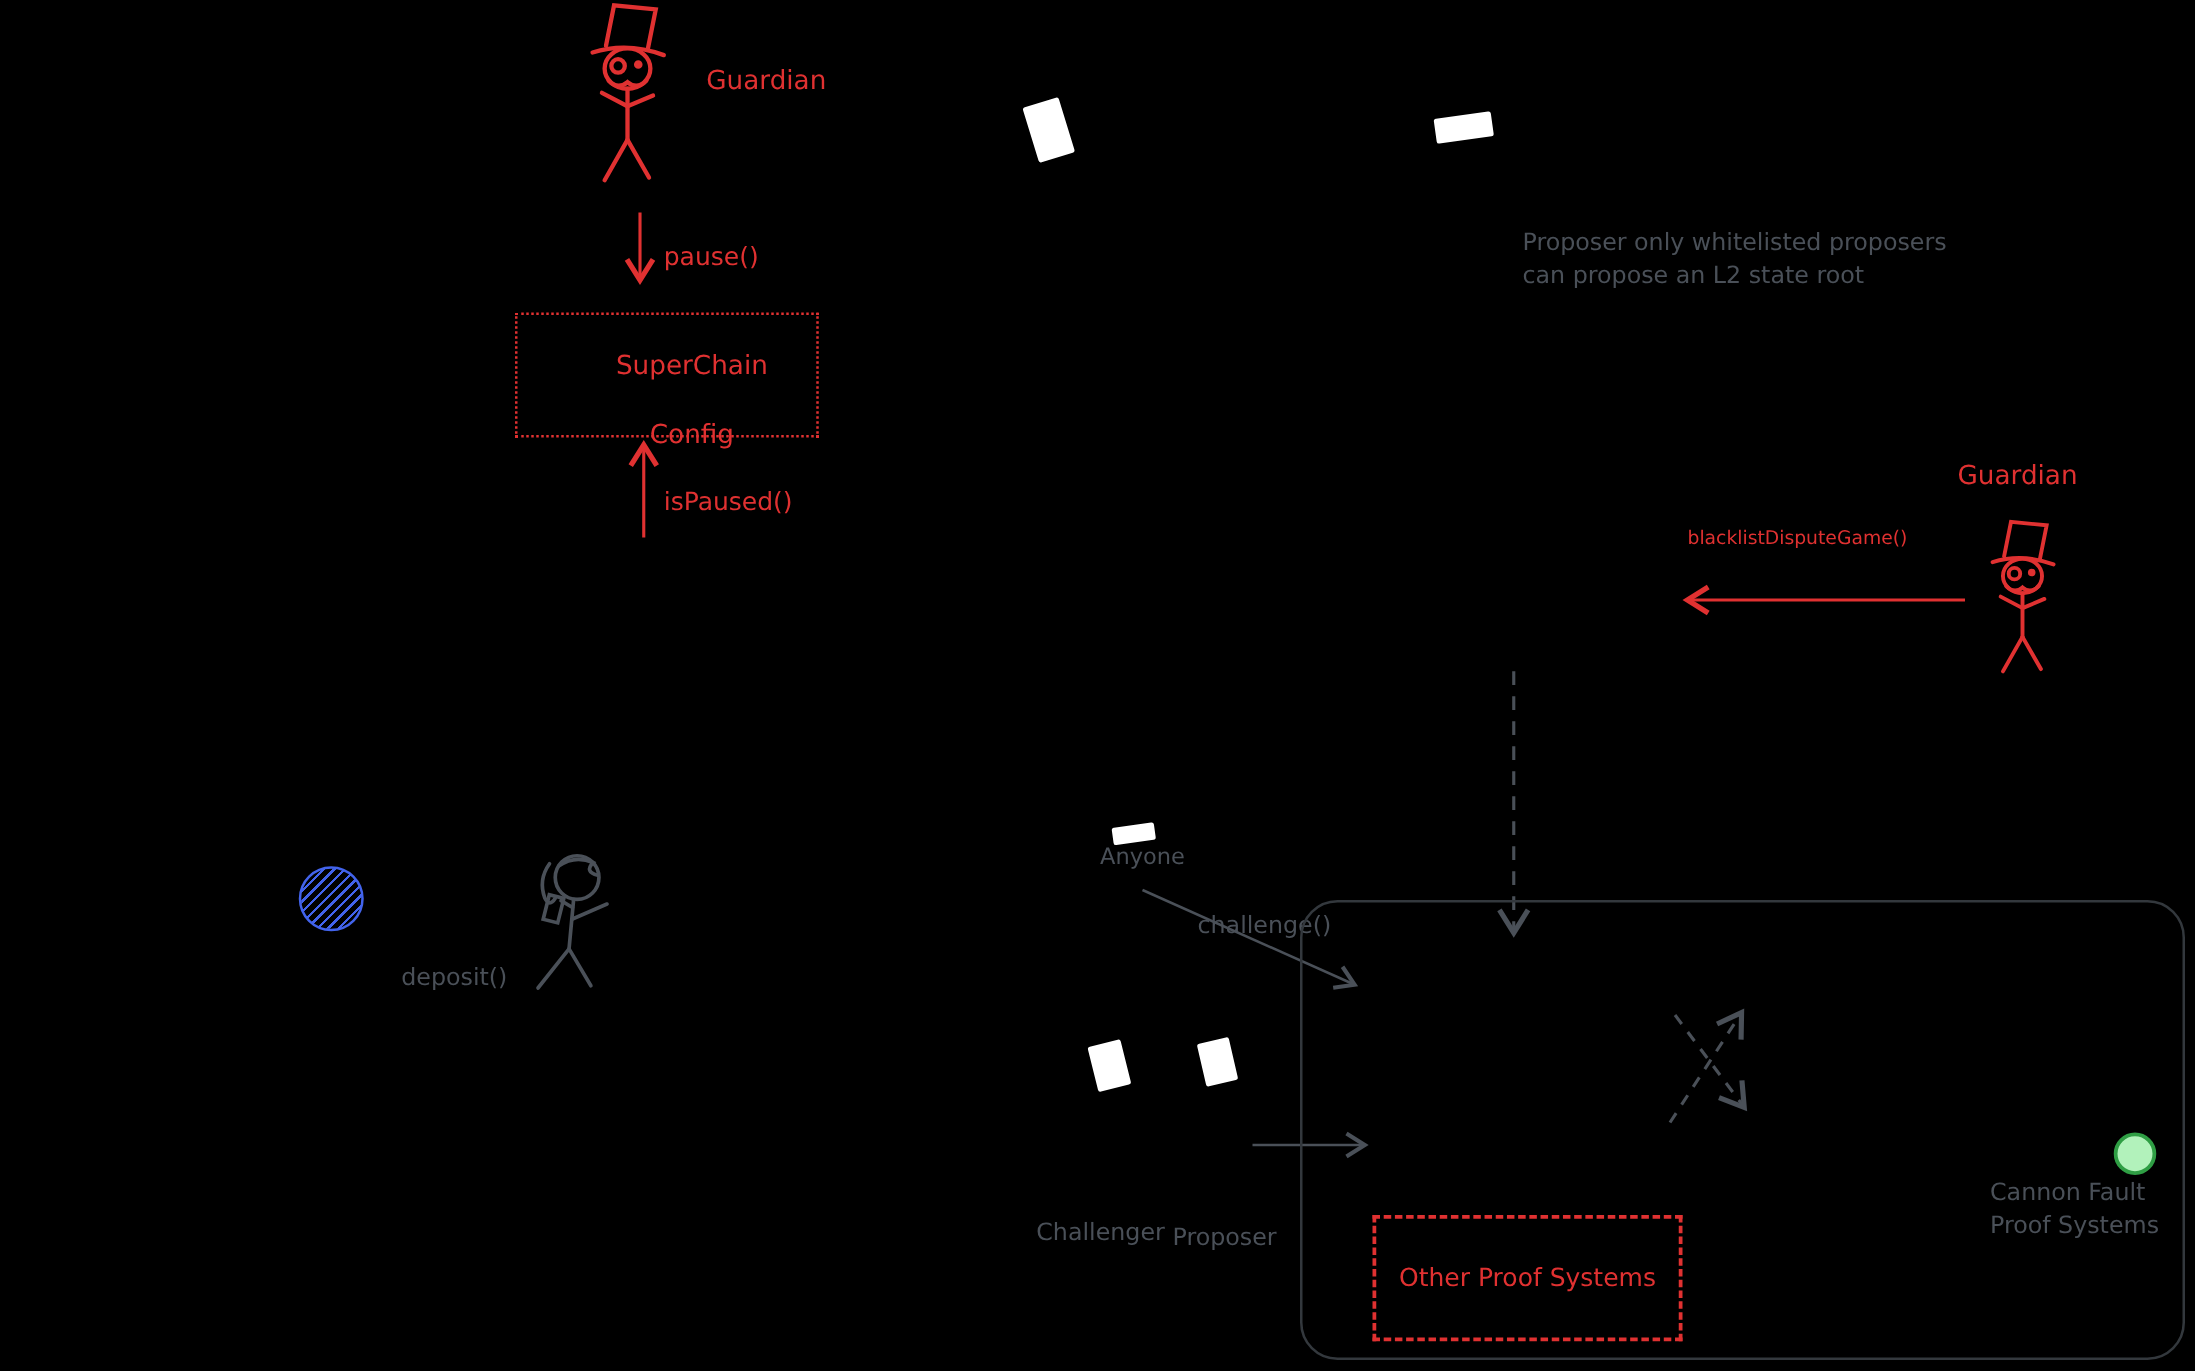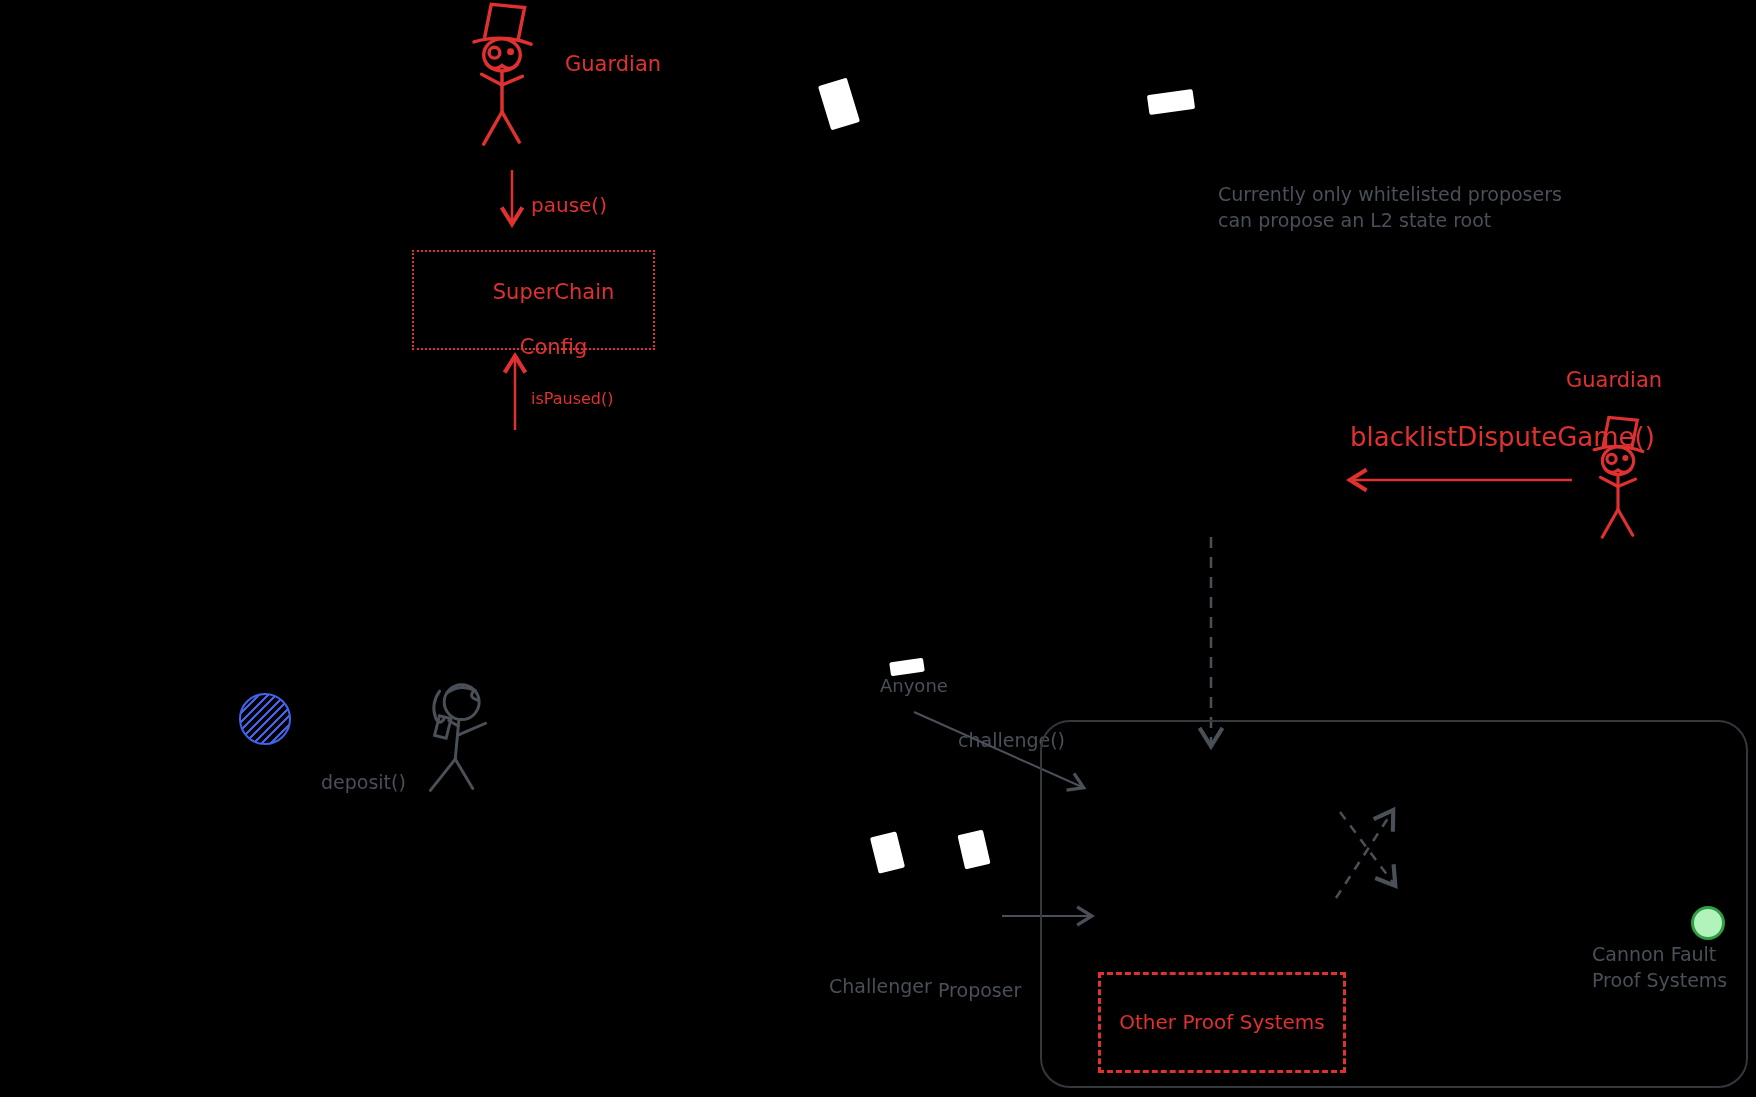--- a/index.html
+++ b/index.html
@@ -64,44 +64,44 @@
   </div>
   <div class="lbl red" style="left:565px;top:50px;font-size:21px;">Guardian</div>
   <div class="lbl red" style="left:531px;top:192px;font-size:20px;">pause()</div>
 
   <div class="dotted-box" style="left:412px;top:250px;width:239px;height:96px;">
     <div class="lbl red" style="position:static;font-size:21px;line-height:1.3;">
       <span>SuperChain</span><br>
       <span>Config</span>
     </div>
   </div>
-  <div class="lbl red" style="left:531px;top:388px;font-size:16px;">isPaused()</div>
+  <div class="lbl red" style="left:531px;top:388px;font-size:20px;">isPaused()</div>
 
   <div class="shape white-rect" style="left:824px;top:81px;width:30px;height:46px;transform:rotate(-17deg);"></div>
   <div class="shape white-rect" style="left:1148px;top:92px;width:46px;height:20px;transform:rotate(-8deg);"></div>
 
-  <div class="lbl gray" style="left:1218px;top:182px;font-size:19px;"><span>Currently only whitelisted proposers</span><br><span>can propose an L2 state root</span></div>
+  <div class="lbl gray" style="left:1218px;top:182px;font-size:19px;"><span>Proposer only whitelisted proposers</span><br><span>can propose an L2 state root</span></div>
 
   <div class="lbl red" style="left:1566px;top:366px;font-size:21px;">Guardian</div>
   <div class="shape" style="left:1572px;top:404px;width:92px;height:165px;">
     <svg width="92" height="165" viewBox="0 0 100 158" fill="none" stroke="#e03131" stroke-width="3.4" stroke-linecap="round">
       <path d="M34 34 L40 4 L71 7 L65 37"></path>
       <path d="M24 39 Q50 31 77 41"></path>
       <ellipse cx="50" cy="51" rx="17" ry="15"></ellipse>
       <circle cx="43" cy="49" r="5"></circle>
       <circle cx="58" cy="48" r="1.6" fill="#e03131"></circle>
       <path d="M36 60 Q43 67 50 61 Q57 67 64 60"></path>
       <path d="M50 66 L50 104"></path>
       <path d="M50 79 L31 69"></path>
       <path d="M50 79 L69 71"></path>
       <path d="M50 104 L33 134"></path>
       <path d="M50 104 L66 132"></path>
     </svg>
   </div>
-  <div class="lbl red" style="left:1350px;top:420px;font-size:26px;">blacklistDisputeGame()</div>
+  <div class="lbl red" style="left:1350px;top:420px;font-size:15px;">blacklistDisputeGame()</div>
 
   <div class="hatch-circle" style="left:239px;top:693px;width:48px;height:48px;"></div>
   <div class="shape" style="left:412px;top:670px;width:92px;height:158px;">
     <svg width="92" height="158" viewBox="0 0 100 158" fill="none" stroke="#4a5058" stroke-width="3.2" stroke-linecap="round">
       <path d="M30 16 Q20 30 26 46 Q30 54 35 46"></path>
       <circle cx="54" cy="28" r="19"></circle>
       <path d="M38 18 Q52 8 68 15 Q60 23 72 26"></path>
       <rect x="27" y="44" width="13" height="22" transform="rotate(14 33 55)"></rect>
       <path d="M50 54 L40 48"></path>
       <path d="M51 47 L47 90"></path>

